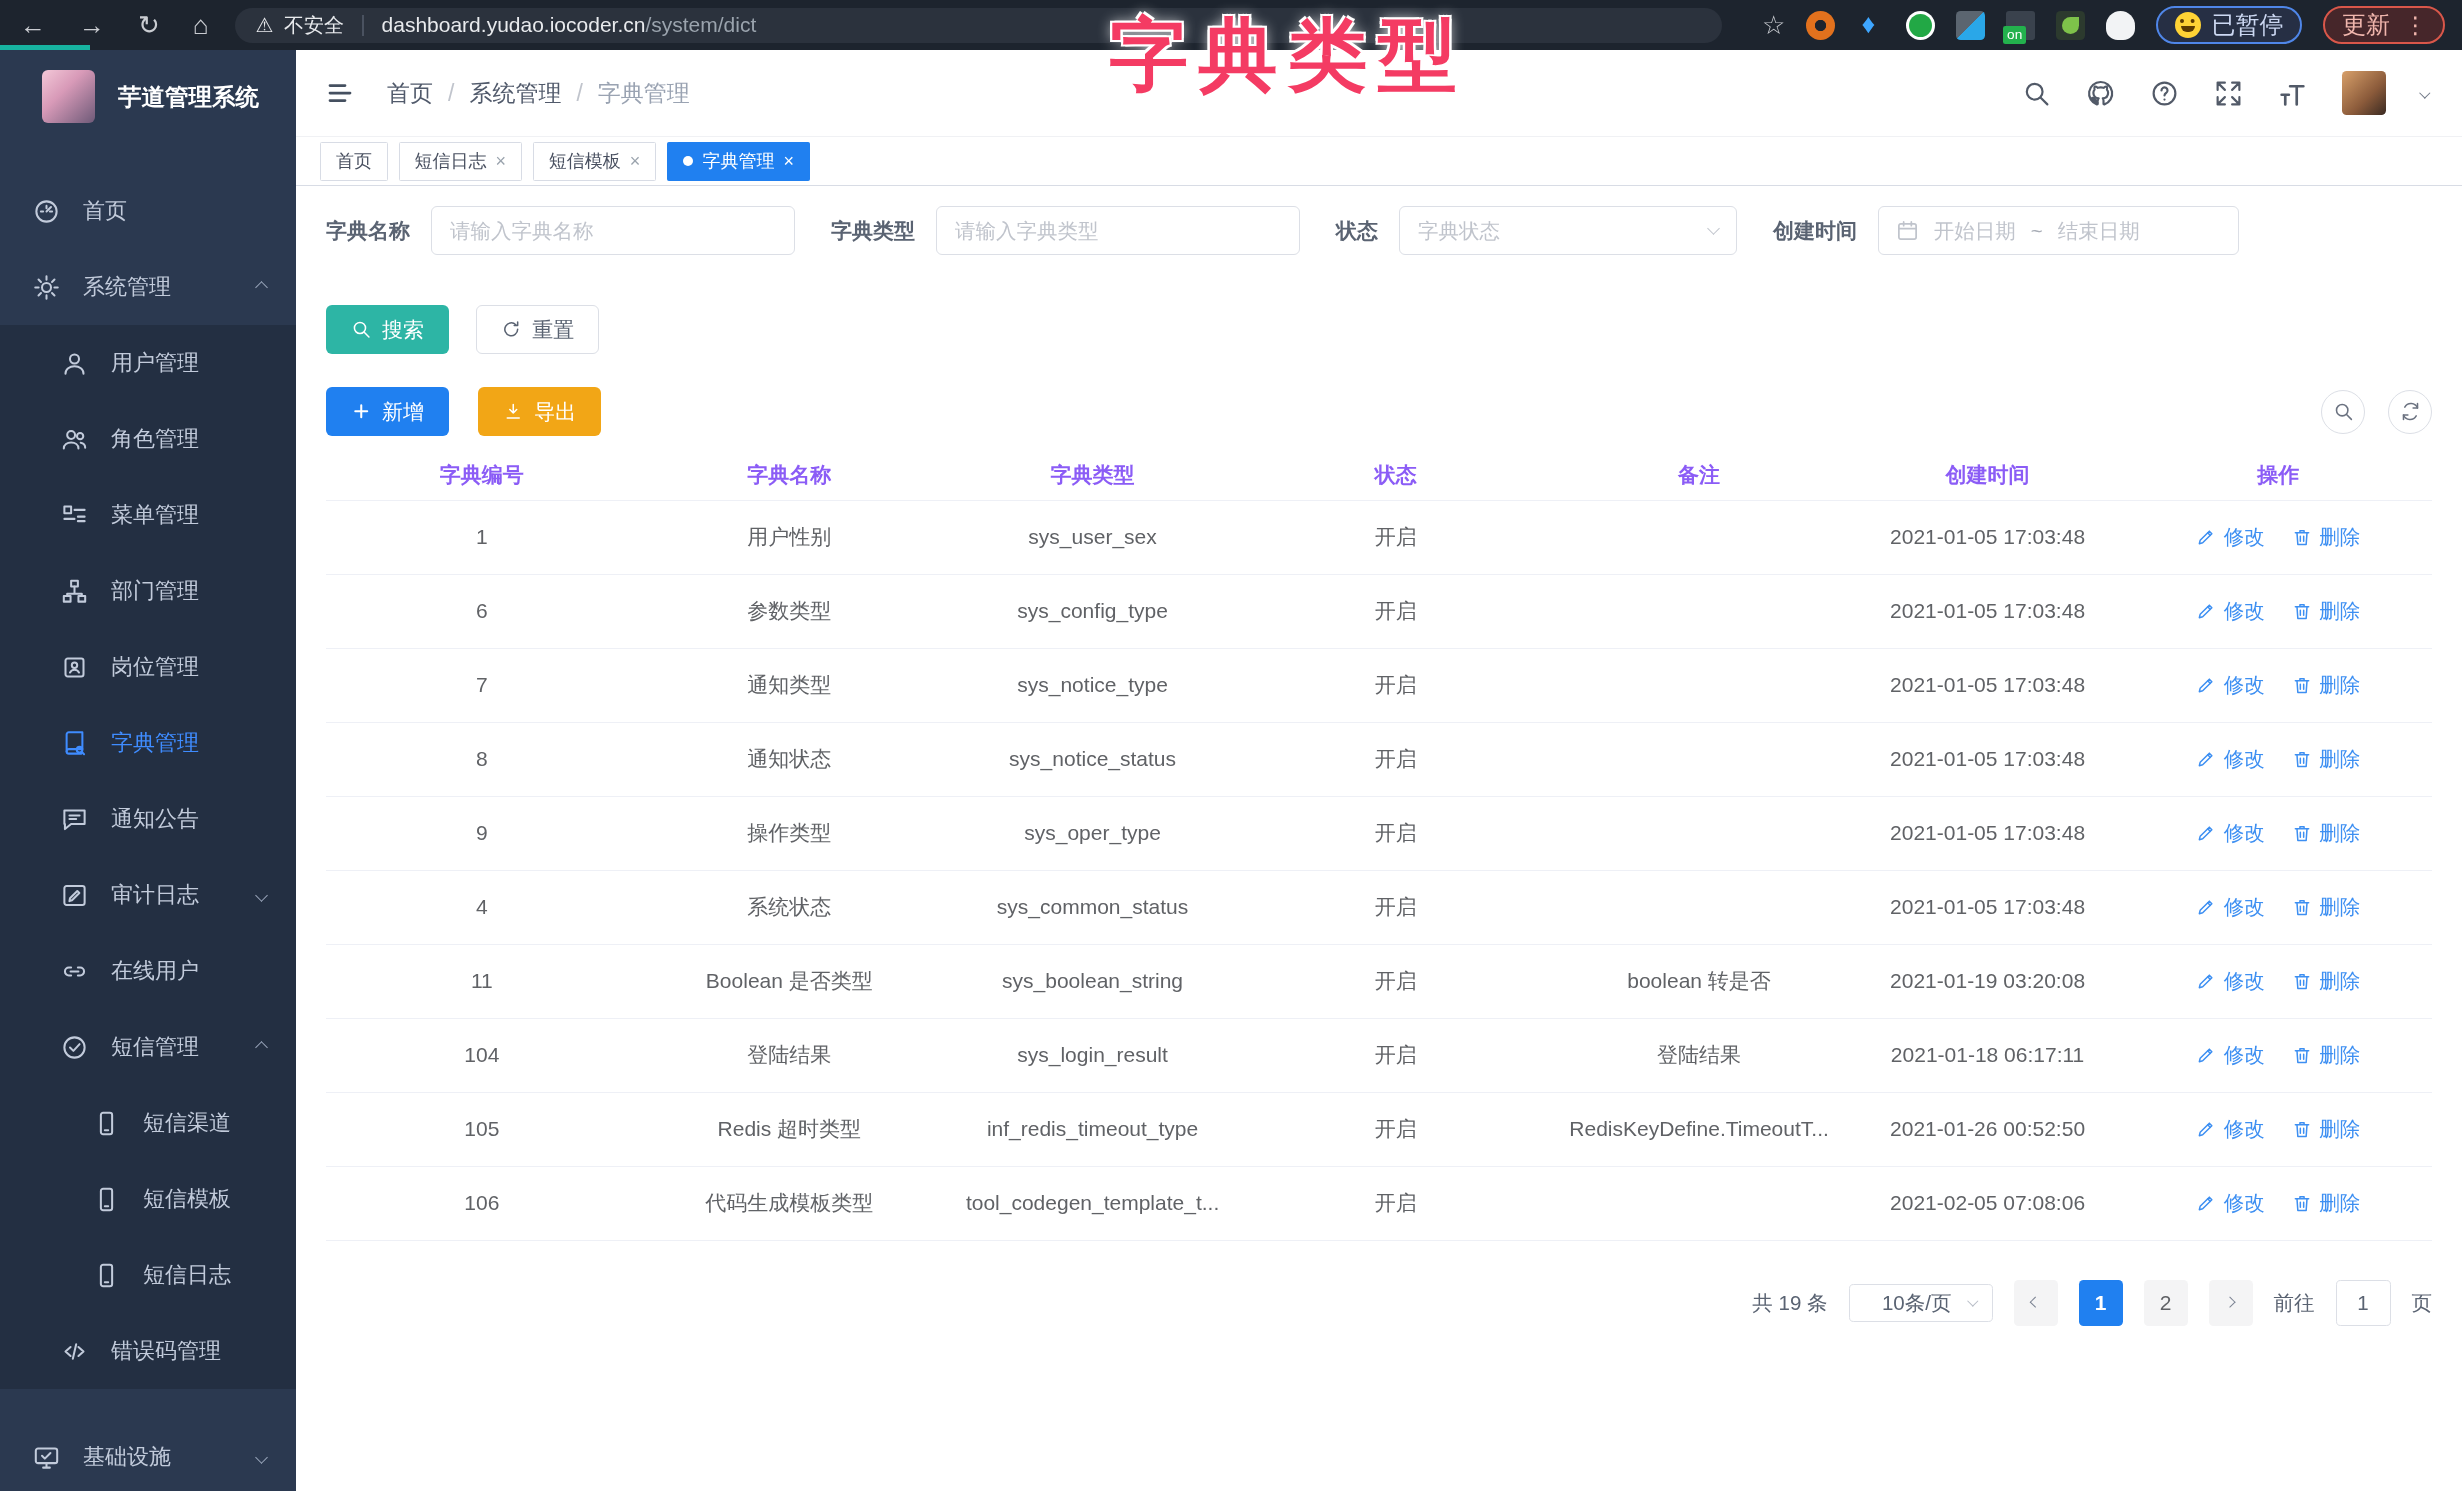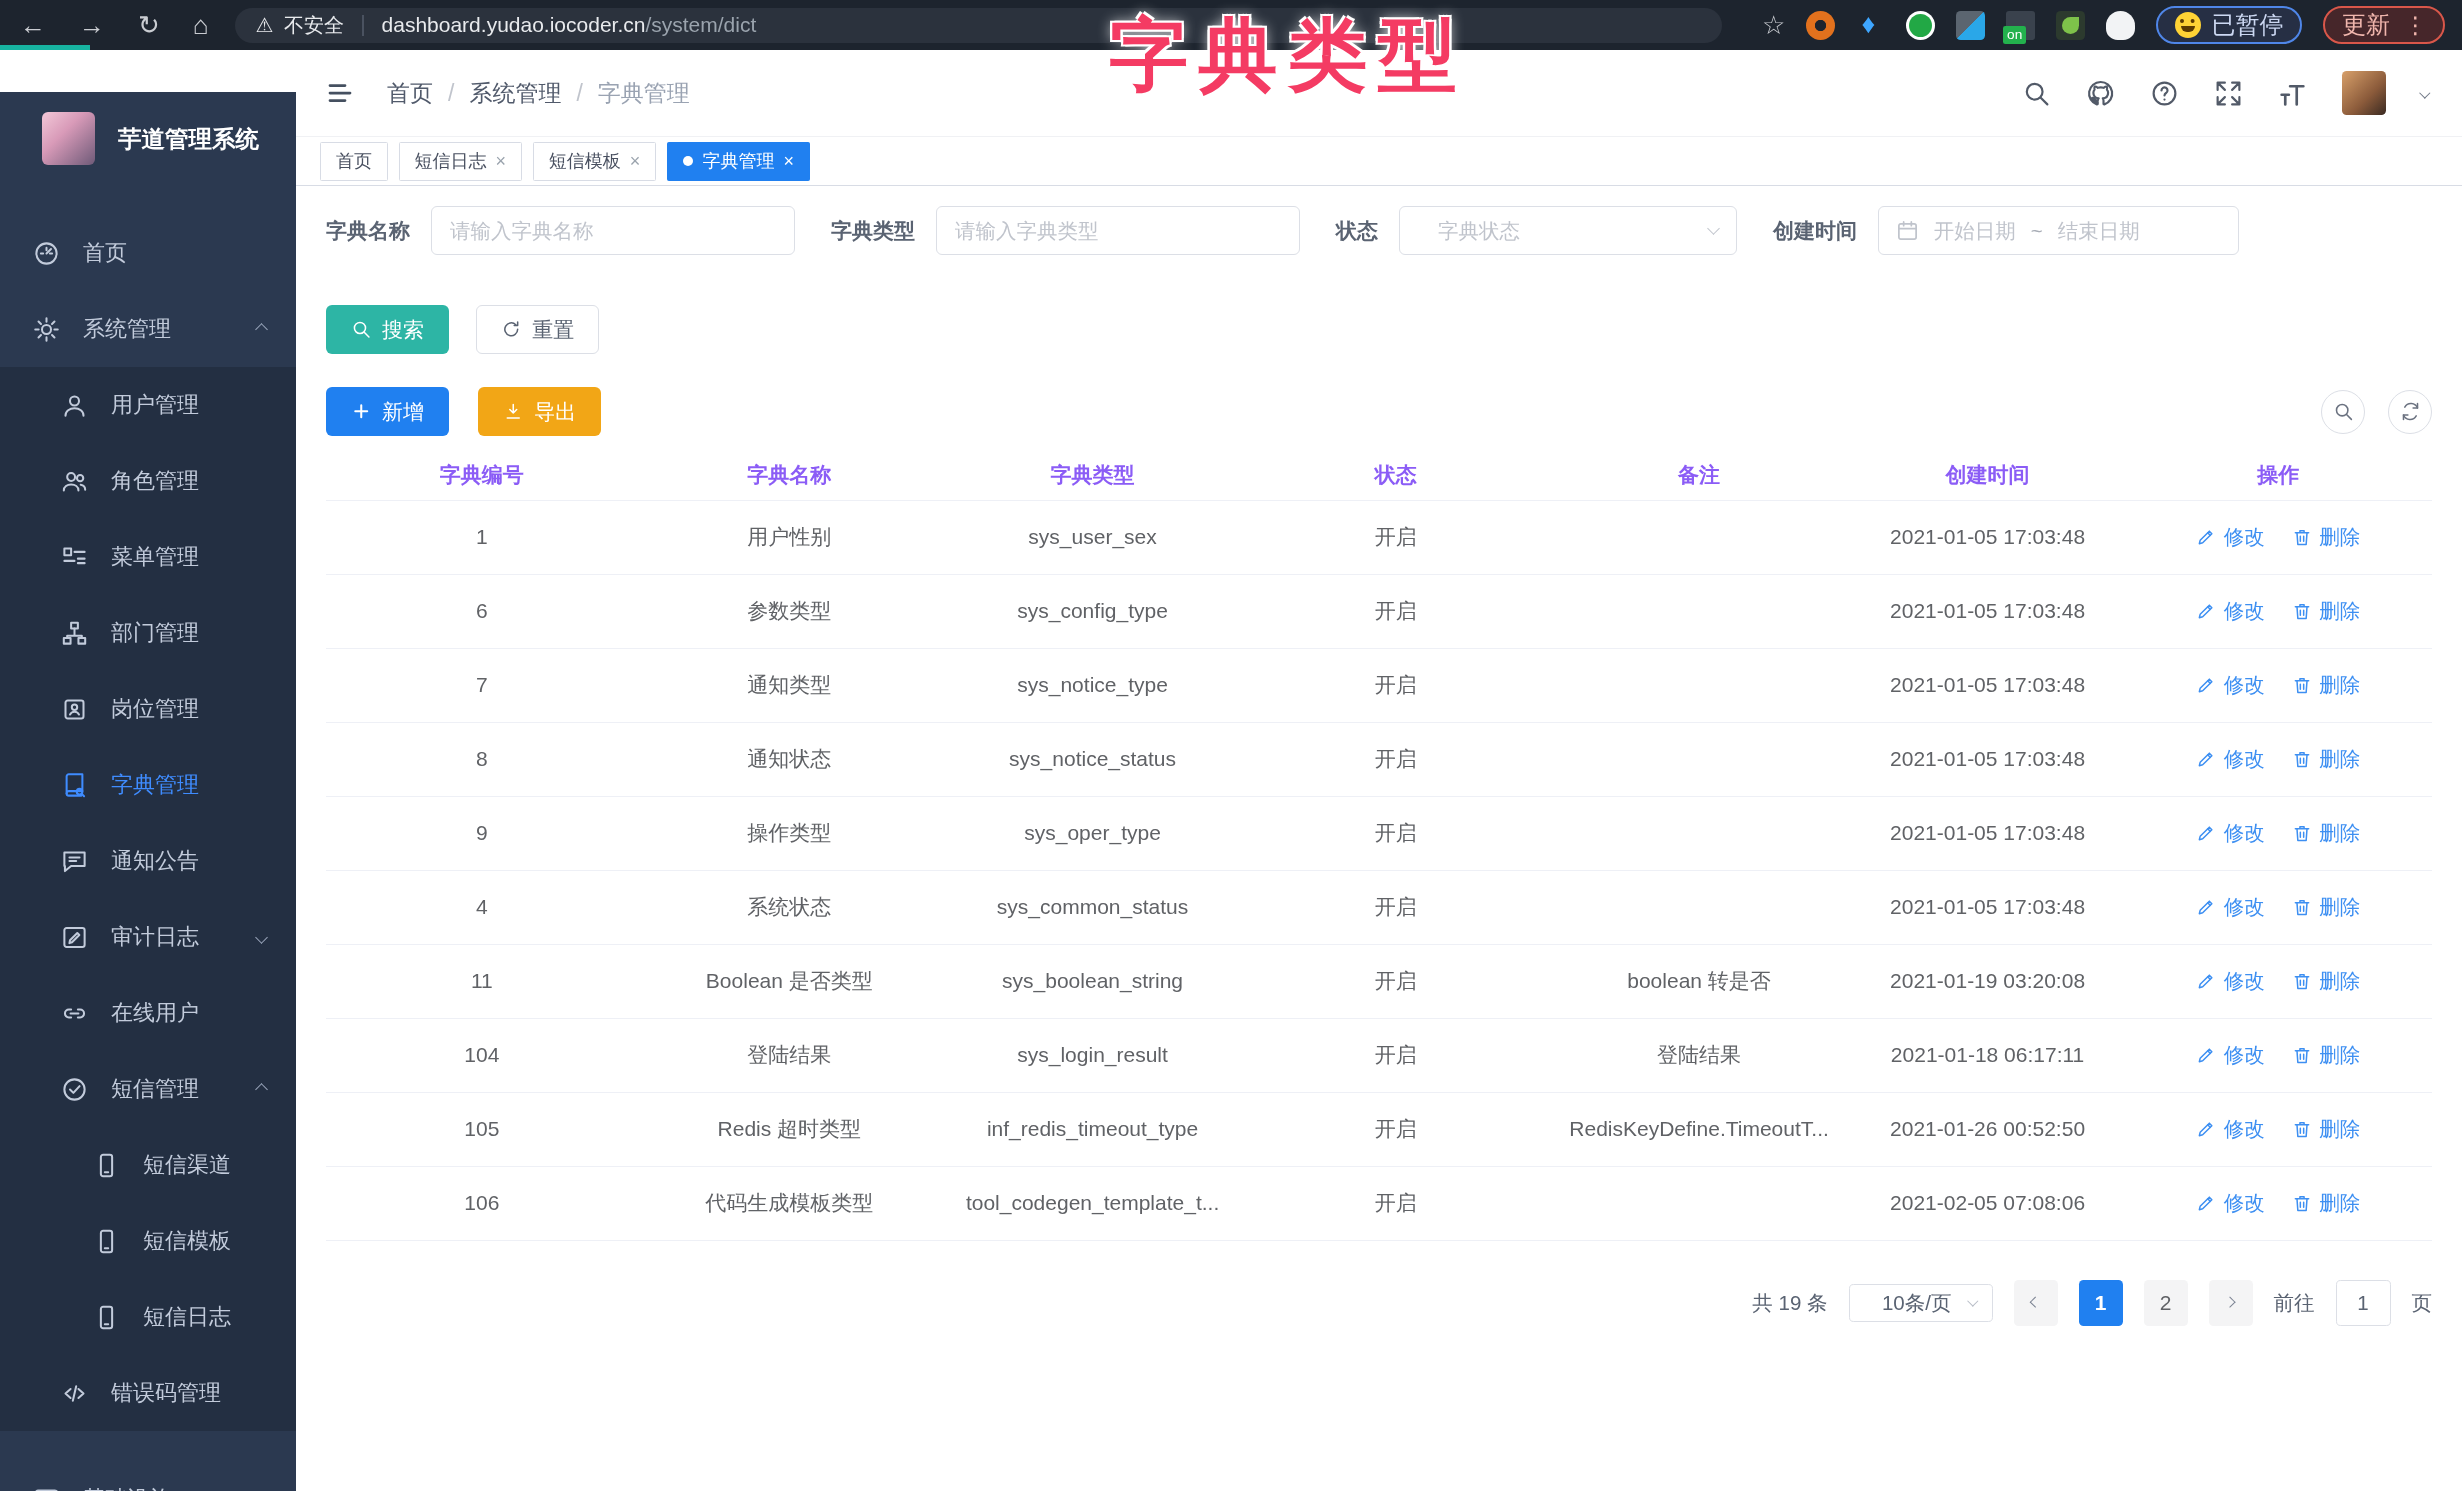--- a/index.html
+++ b/index.html
@@ -49,21 +49,21 @@
   .emoji-face::before { content:""; position:absolute; left:5.3px; top:6.8px; width:3.8px; height:3.8px; border-radius:50%; background:#5b3a00; box-shadow:10.6px 0 0 #5b3a00; }
   .emoji-face::after { content:""; position:absolute; left:6px; top:13.7px; width:13.7px; height:6.8px; border-radius:0 0 13.7px 13.7px; background:#5b3a00; }
   .pill.update { background:#46262a; border:2.3px solid #d9574a; color:#f0b6ad; gap:13.7px; }
   .dots3::before { content:"⋮"; font-size:23px; color:#f0b6ad; }
   .progress-sliver { position:absolute; left:0; bottom:0; width:90px; height:4.6px; background:#17b3a0; }
 
   
   .app { display:flex; height:1441px; }
 
   
-  .sidebar { width:296px; background:#2b3950; color:#c2cbdb; flex-shrink:0; display:flex; flex-direction:column;margin-top:42px; }
+  .sidebar { width:296px; background:#2b3950; color:#c2cbdb; flex-shrink:0; display:flex; flex-direction:column; }
   .logo-row { height:91px; display:flex; align-items:center; gap:23px; padding:20px 0 0 42px; }
   .logo-img { width:53px; height:53px; border-radius:6px; background:linear-gradient(135deg,#f3c8d8 0%,#d89ab8 40%,#6e5a78 100%); flex-shrink:0; }
   .logo-title { font-size:23.5px; font-weight:bold; color:#fff; }
   .nav { margin-top:50px; }
   .mi { height:76px; display:flex; align-items:center; font-size:22px; color:#c2cbdb; cursor:pointer; }
   .mi .mic { width:27px; height:27px; margin-right:23px; flex-shrink:0; display:inline-flex; }
   .mi .mic svg { width:27px; height:27px; }
   .mi.l1 { padding-left:33px; }
   .mi.l2 { padding-left:61px; }
   .mi.l3 { padding-left:93px; }
@@ -96,21 +96,21 @@
 
   
   .content { padding:0 30px; flex:1; }
   .filters { margin-top:20px; display:flex; align-items:center; }
   .flabel { font-size:21px; font-weight:600; color:#5a6372; margin-right:21px; white-space:nowrap; }
   .fgroup { display:flex; align-items:center; }
   .fgroup + .fgroup { margin-left:36px; }
   .inp { height:49px; border:0.8px solid #dcdfe6; border-radius:6px; padding:0 18px; font-size:20.5px; color:#333; font-family:inherit; outline:none; background:#fff; }
   .inp::placeholder { color:#c0c4cc; }
   .sel { width:338px; height:49px; border:0.8px solid #dcdfe6; border-radius:6px; display:flex; align-items:center; padding:0 18px; color:#c0c4cc; font-size:20.5px; cursor:pointer; }
-  .sel .grow { flex:1;margin-left:20px; }
+  .sel .grow { flex:1; }
   .sel .chev { width:9px; height:9px; border-width:1.5px; color:#c0c4cc; margin-top:-4.6px; }
   .daterange { width:361px; height:49px; border:0.8px solid #dcdfe6; border-radius:6px; display:flex; align-items:center; padding:0 16.7px; gap:15px; font-size:20.5px; color:#c0c4cc; cursor:pointer; }
   .daterange .cal { width:23px; height:23px; display:inline-flex; }
   .daterange .cal svg { width:23px; height:23px; }
   .daterange .rsep { color:#a8adb6; }
 
   .btnrow { display:flex; align-items:center; }
   .row1 { margin-top:50px; gap:27px; }
   .row2 { margin-top:33px; gap:29px; }
   .btn { height:49px; border-radius:6px; padding:0 24px; display:inline-flex; align-items:center; gap:10.6px; font-size:21px; cursor:pointer; border:0.8px solid transparent; }

